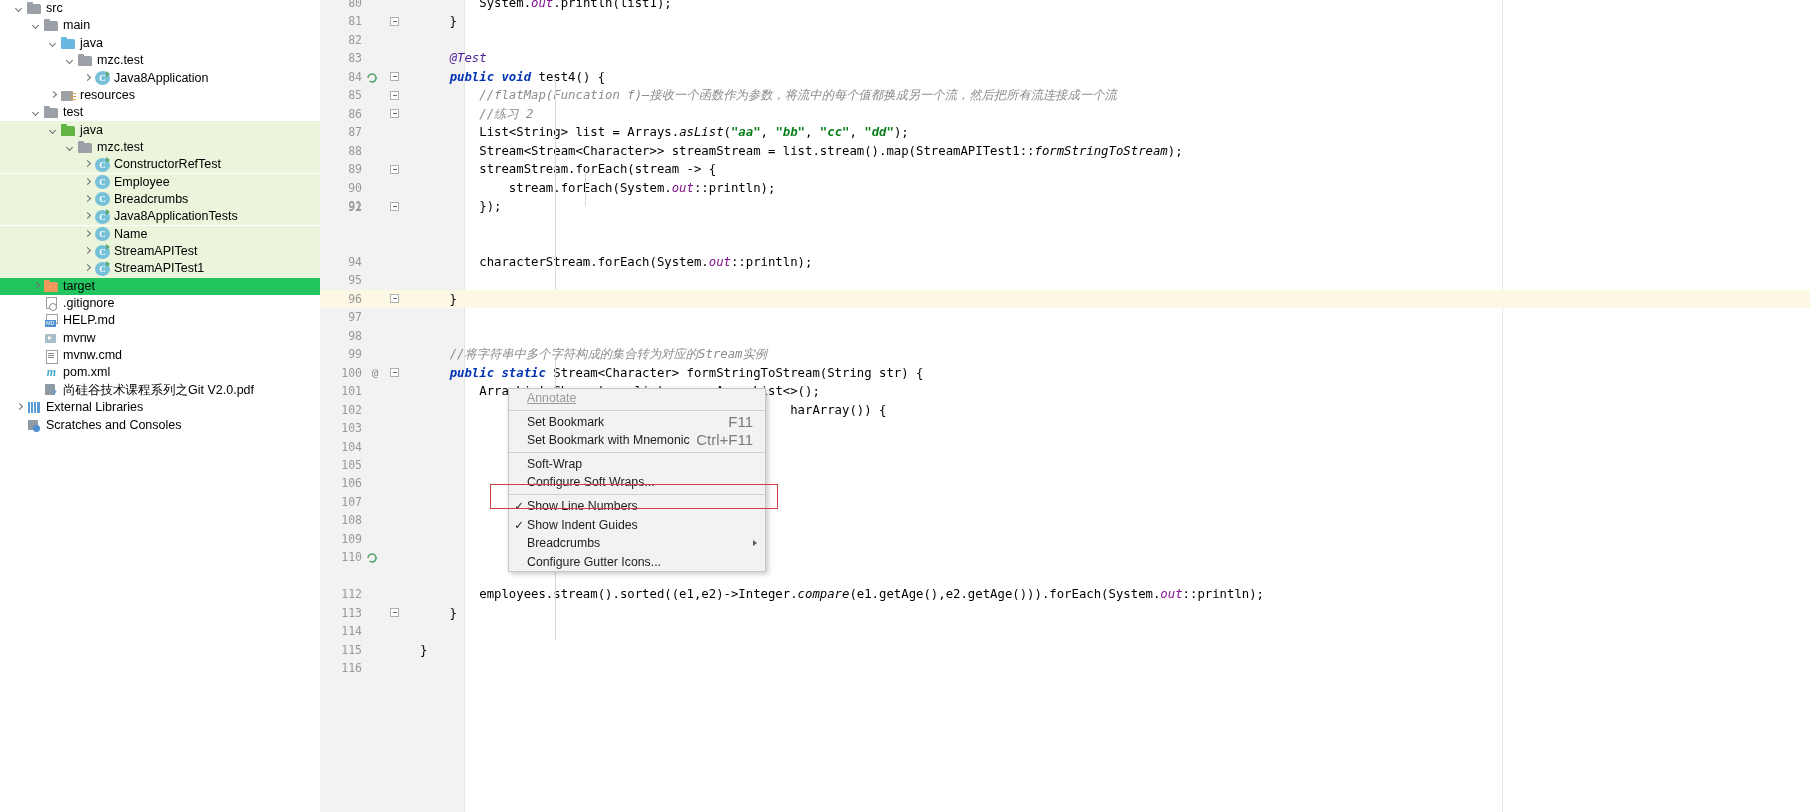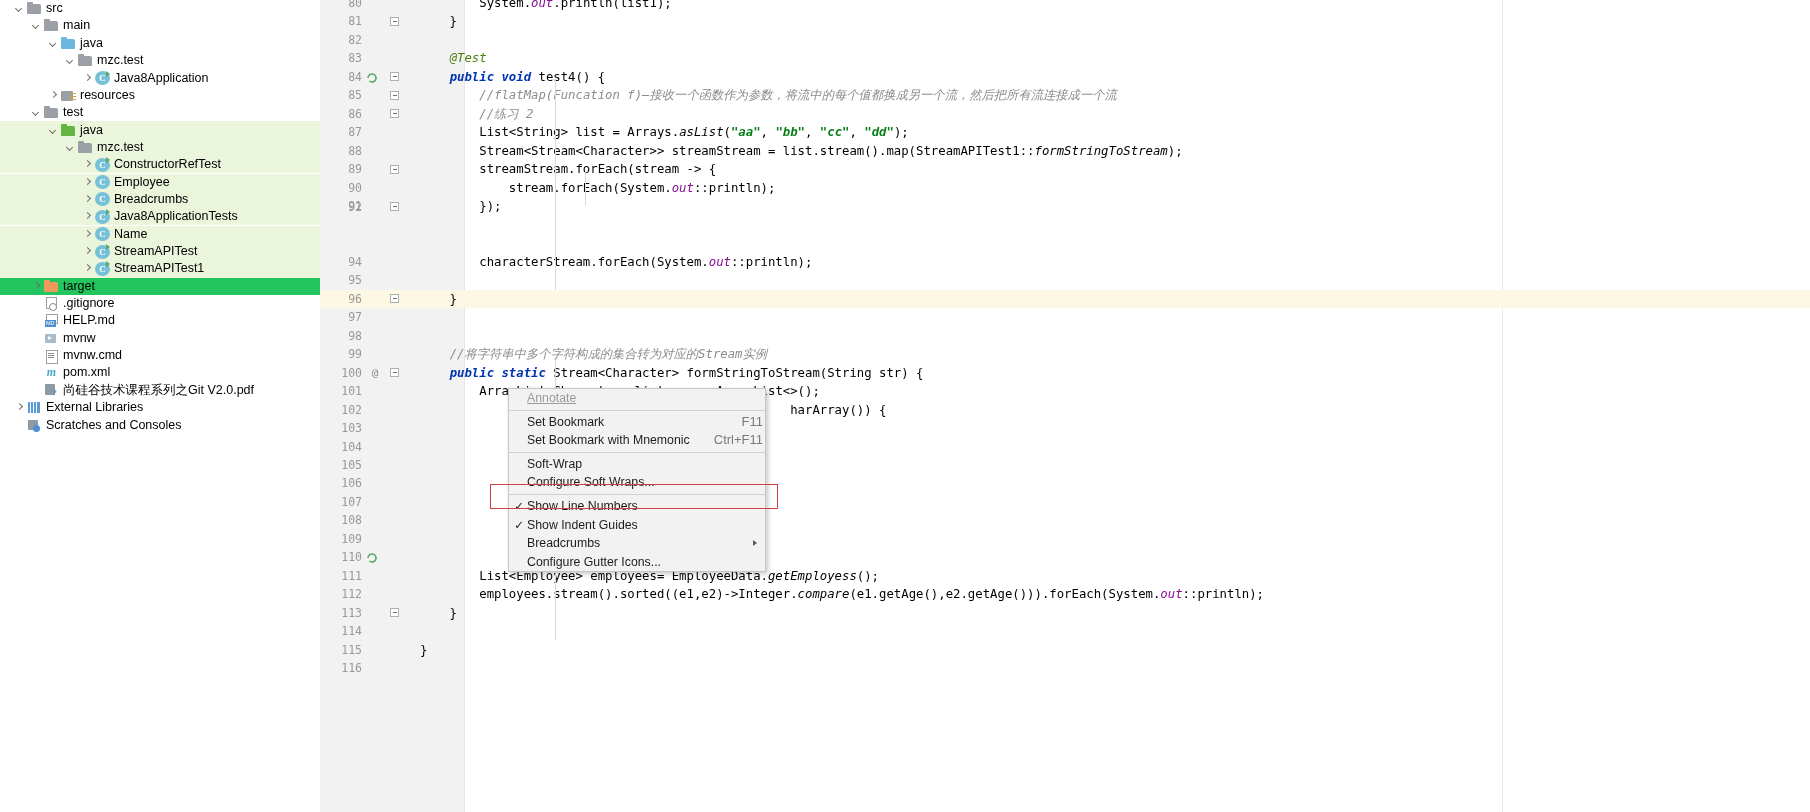--- a/index.html
+++ b/index.html
@@ -359,21 +359,21 @@
   }
   
   .indent-guide {
     position:absolute;
     width:1px;
     background:#d8d8d8;
   }
 
   
   .kw { color:#0033b3; font-weight:bold; }
-  .anno { color:#4d7c0f;margin-top:18px; }
+  .anno { color:#4c1d95;margin-top:18px; }
   .str { color:#067d17; font-weight:bold; }
   .cmt { color:#8c8c8c; font-style:italic; }
   .field { color:#871094; font-style:italic; }
   .mth-static { font-style:italic; }
 
   
   #context-menu {
     position:absolute;
     left:508px; top:388px;
     width:256px;
@@ -393,22 +393,22 @@
     display:flex;
     align-items:center;
     padding-left:18px;
     background:#f2f2f2;
     white-space:nowrap;
   }
   .menu-item.disabled { color:#9b9b9b; }
   .menu-item .mlabel { flex:1 1 auto; }
   .menu-item .mshort {
     color:#7a7a7a;
-    font-size:13px;
-    padding-right:2px;
+    font-size:15px;
+    padding-right:12px;
   }
   .menu-item .mcheck {
     position:absolute;
     left:4px;
     width:12px;
     text-align:center;
     font-size:11.5px;
     color:#1d1d1d;
   }
   .menu-item .msubmenu {
@@ -629,21 +629,20 @@
       <div class="code-row" style="top: 437.52px;"><span class="lnum">104</span><span class="ctext"></span></div>
       <div class="code-row" style="top: 456px;"><span class="lnum">105</span><span class="ctext"></span></div>
       <div class="code-row" style="top: 474.48px;"><span class="lnum">106</span><span class="ctext"></span></div>
       <div class="code-row" style="top: 492.96px;"><span class="lnum">107</span><span class="ctext"></span></div>
       <div class="code-row" style="top: 511.44px;"><span class="lnum">108</span><span class="ctext"></span></div>
       <div class="code-row" style="top: 529.92px;"><span class="lnum">109</span><span class="ctext"></span></div>
       <div class="code-row" style="top: 548.4px;"><span class="lnum">110</span><span class="gutter-run"><svg width="12" height="12" viewBox="0 0 12 12">
             <path d="M2 6a4 4 0 1 1 1.4 3" fill="none" stroke="#59a869" stroke-width="1.6"></path>
             <path d="M9.2 5.0 L11.4 6.4 L9.2 7.8 Z" fill="#59a869"></path>
           </svg></span><span class="ctext"></span></div>
-      <div class="code-row" style="top: 566.88px;"><span class="lnum">111</span><span class="ctext">        List&lt;Employee&gt; employees= EmployeeData.<i class="mth-static">getEmployess</i>();</span></div>
       <div class="code-row" style="top: 585.36px;"><span class="lnum">112</span><span class="ctext">        employees.stream().sorted((e1,e2)-&gt;Integer.<i class="mth-static">compare</i>(e1.getAge(),e2.getAge())).forEach(System.<i class="field">out</i>::println);</span></div>
       <div class="code-row" style="top: 603.84px;"><span class="lnum">113</span><span class="fold open"></span><span class="ctext">    }</span></div>
       <div class="code-row" style="top: 622.32px;"><span class="lnum">114</span><span class="ctext"></span></div>
       <div class="code-row" style="top: 640.8px;"><span class="lnum">115</span><span class="ctext">}</span></div>
       <div class="code-row" style="top: 659.28px;"><span class="lnum">116</span><span class="ctext"></span></div>
       <div class="indent-guide" style="left: 235px; top: 78px; height: 212px;"></div>
       <div class="indent-guide" style="left: 265px; top: 170px; height: 36px;"></div>
       <div class="indent-guide" style="left: 235px; top: 360px; height: 280px;"></div>
     </div>
 

